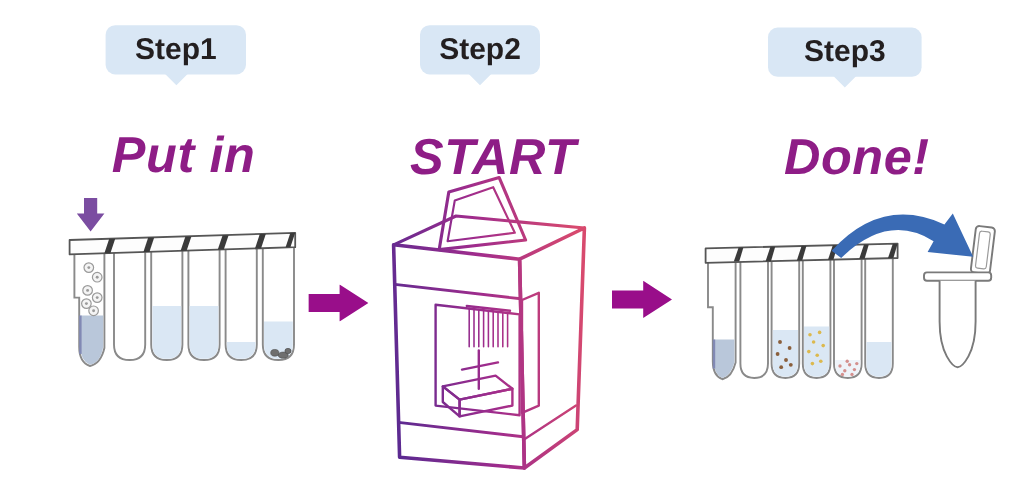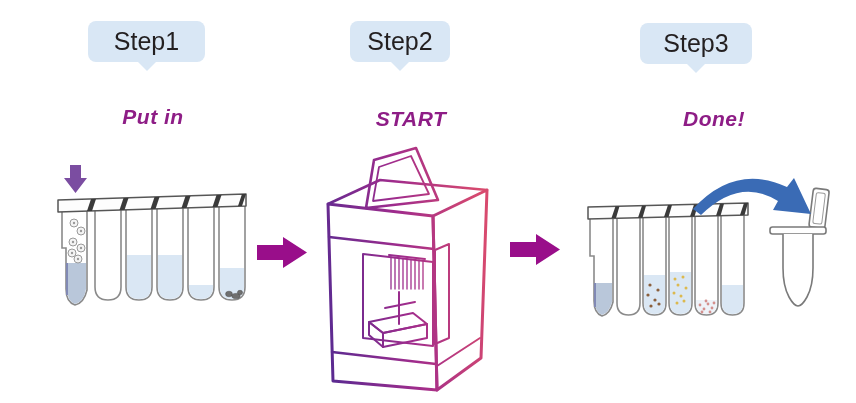--- a/index.html
+++ b/index.html
@@ -21,29 +21,29 @@
   html,body{margin:0;padding:0;background:#ffffff;}
   #canvas{
     position:relative;width:856px;height:403px;background:#ffffff;overflow:hidden;
     font-family:"Liberation Sans","DejaVu Sans",sans-serif;
   }
   .abs{position:absolute;}
   .badge{
     background:var(--badge-background);
     border-radius:8px;
     display:flex;align-items:center;justify-content:center;
-    font-weight:normal;font-size:25px;color:var(--badge-text);
+    font-weight:bold;font-size:25px;color:var(--badge-text);
   }
   .badge::after{
     content:"";position:absolute;bottom:-9px;left:calc(50% - 10px);
     width:0;height:0;border-left:10px solid transparent;border-right:10px solid transparent;
     border-top:10px solid var(--badge-background);
   }
   .action{
-    font-weight:bold;font-style:italic;font-size:21px;color:var(--action-text);
+    font-weight:bold;font-style:italic;font-size:42px;color:var(--action-text);
     text-align:center;letter-spacing:0.5px;
   }
   svg{display:block;}
   .tube{fill:#ffffff;stroke:var(--tube-outline);stroke-width:1.6;}
   .liquid-light{fill:var(--liquid-light-blue);}
   .liquid-pale{fill:#eef3f9;}
   .liquid-sample{fill:var(--liquid-sample-gray-blue);}
   .rim{fill:#fdfdfd;stroke:var(--rim-outline);stroke-width:1.5;stroke-linejoin:round;}
   .rim-mark{fill:var(--rim-mark);}
   .bubble{fill:#f4f4f4;stroke:#9a9a9a;stroke-width:1;}
@@ -65,21 +65,21 @@
 <body>
 
 <div id="canvas">
 
   <div class="badge abs" style="left:88px;top:21px;width:117px;height:41px;">
     <span>Step1</span>
   </div>
   <div class="badge abs" style="left:350px;top:21px;width:100px;height:41px;">
     <span>Step2</span>
   </div>
-  <div class="badge abs" style="left:640px;top:23px;width:112px;height:41px;">
+  <div class="badge abs" style="left:640px;top:23px;width:128px;height:41px;">
     <span>Step3</span>
   </div>
 
   <div class="action abs" style="left:78px;top:105px;width:150px;">Put in</div>
   <div class="action abs" style="left:639px;top:107px;width:150px;">Done!</div>
   <div class="action abs" style="left:336px;top:107px;width:150px;">START</div>
 
   <svg class="abs" style="left:50px;top:163px;" width="205" height="160" viewBox="0 0 205 160">
 
     <g>

